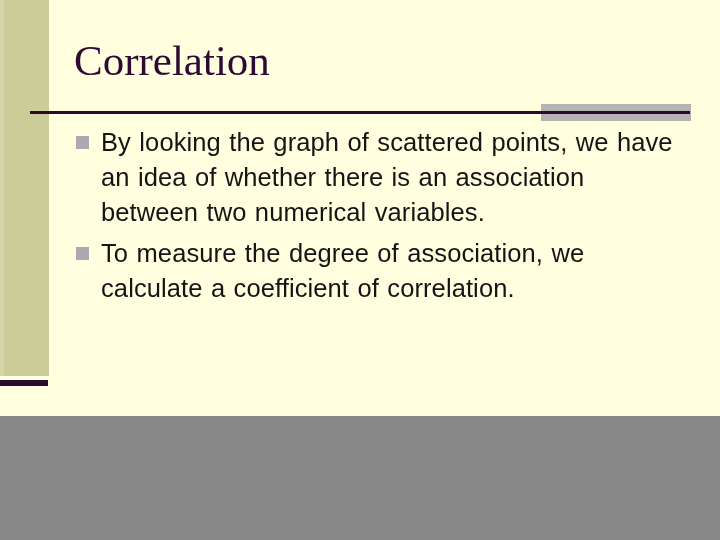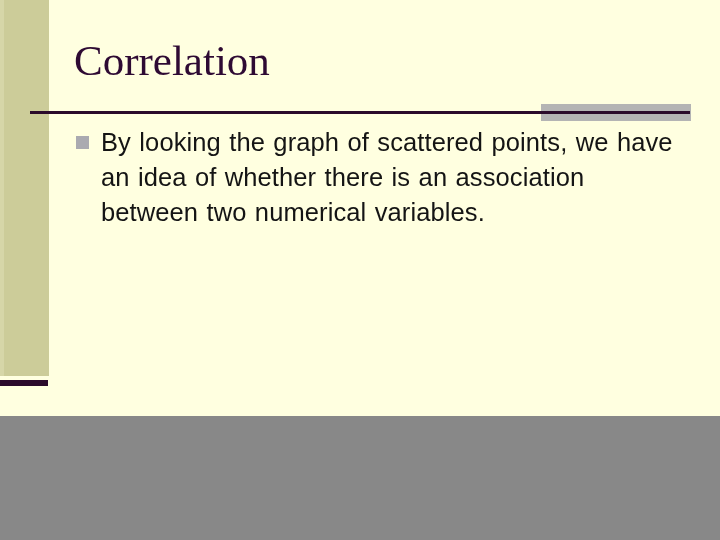--- a/index.html
+++ b/index.html
@@ -122,17 +122,21 @@
   <div id="title-rule-block"></div>
   <div id="title-rule"></div>
 
   <div id="body">
 
     <div class="bullet-row">
       <span class="bullet-marker"></span>
       <span class="bullet-text">By looking the graph of scattered points, we have an idea of whether there is an association between two numerical variables.</span>
     </div>
 
+    <div class="bullet-row">
+      <span class="bullet-marker"></span>
+      <span class="bullet-text">To measure the degree of association, we calculate a coefficient of correlation.</span>
+    </div>
 
 
   </div>
 
 </div>
 
 </body></html>

